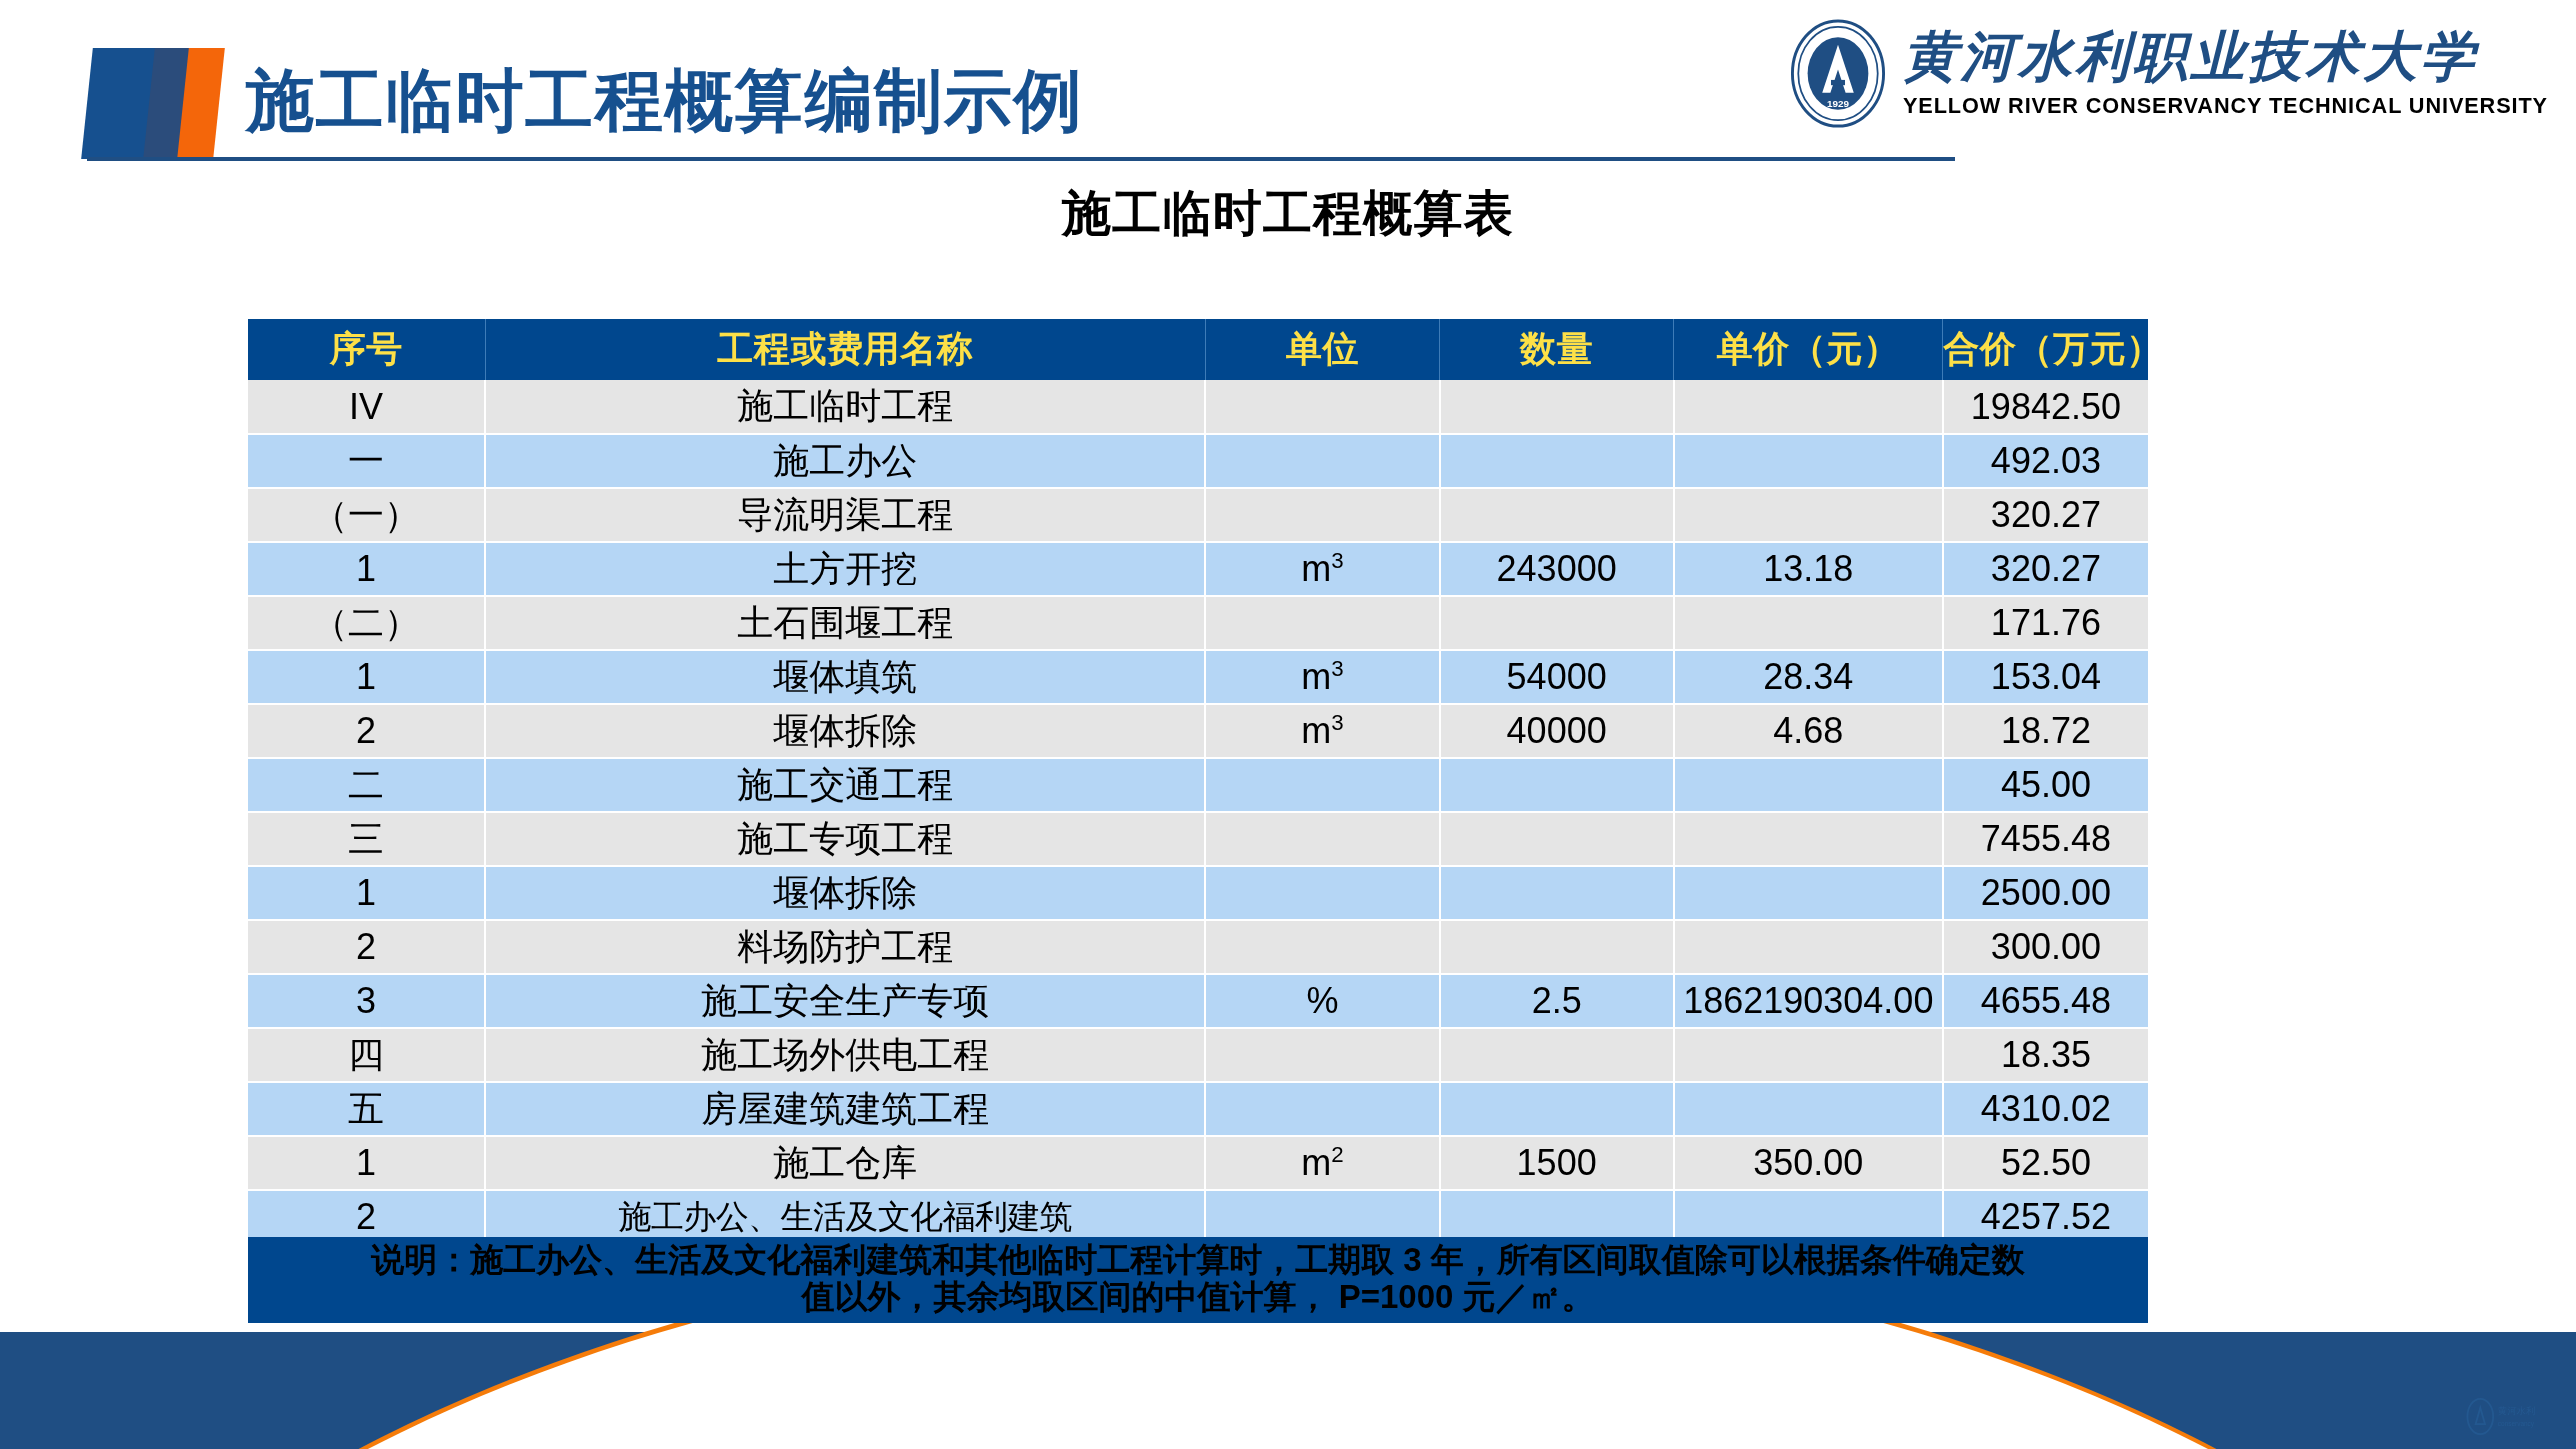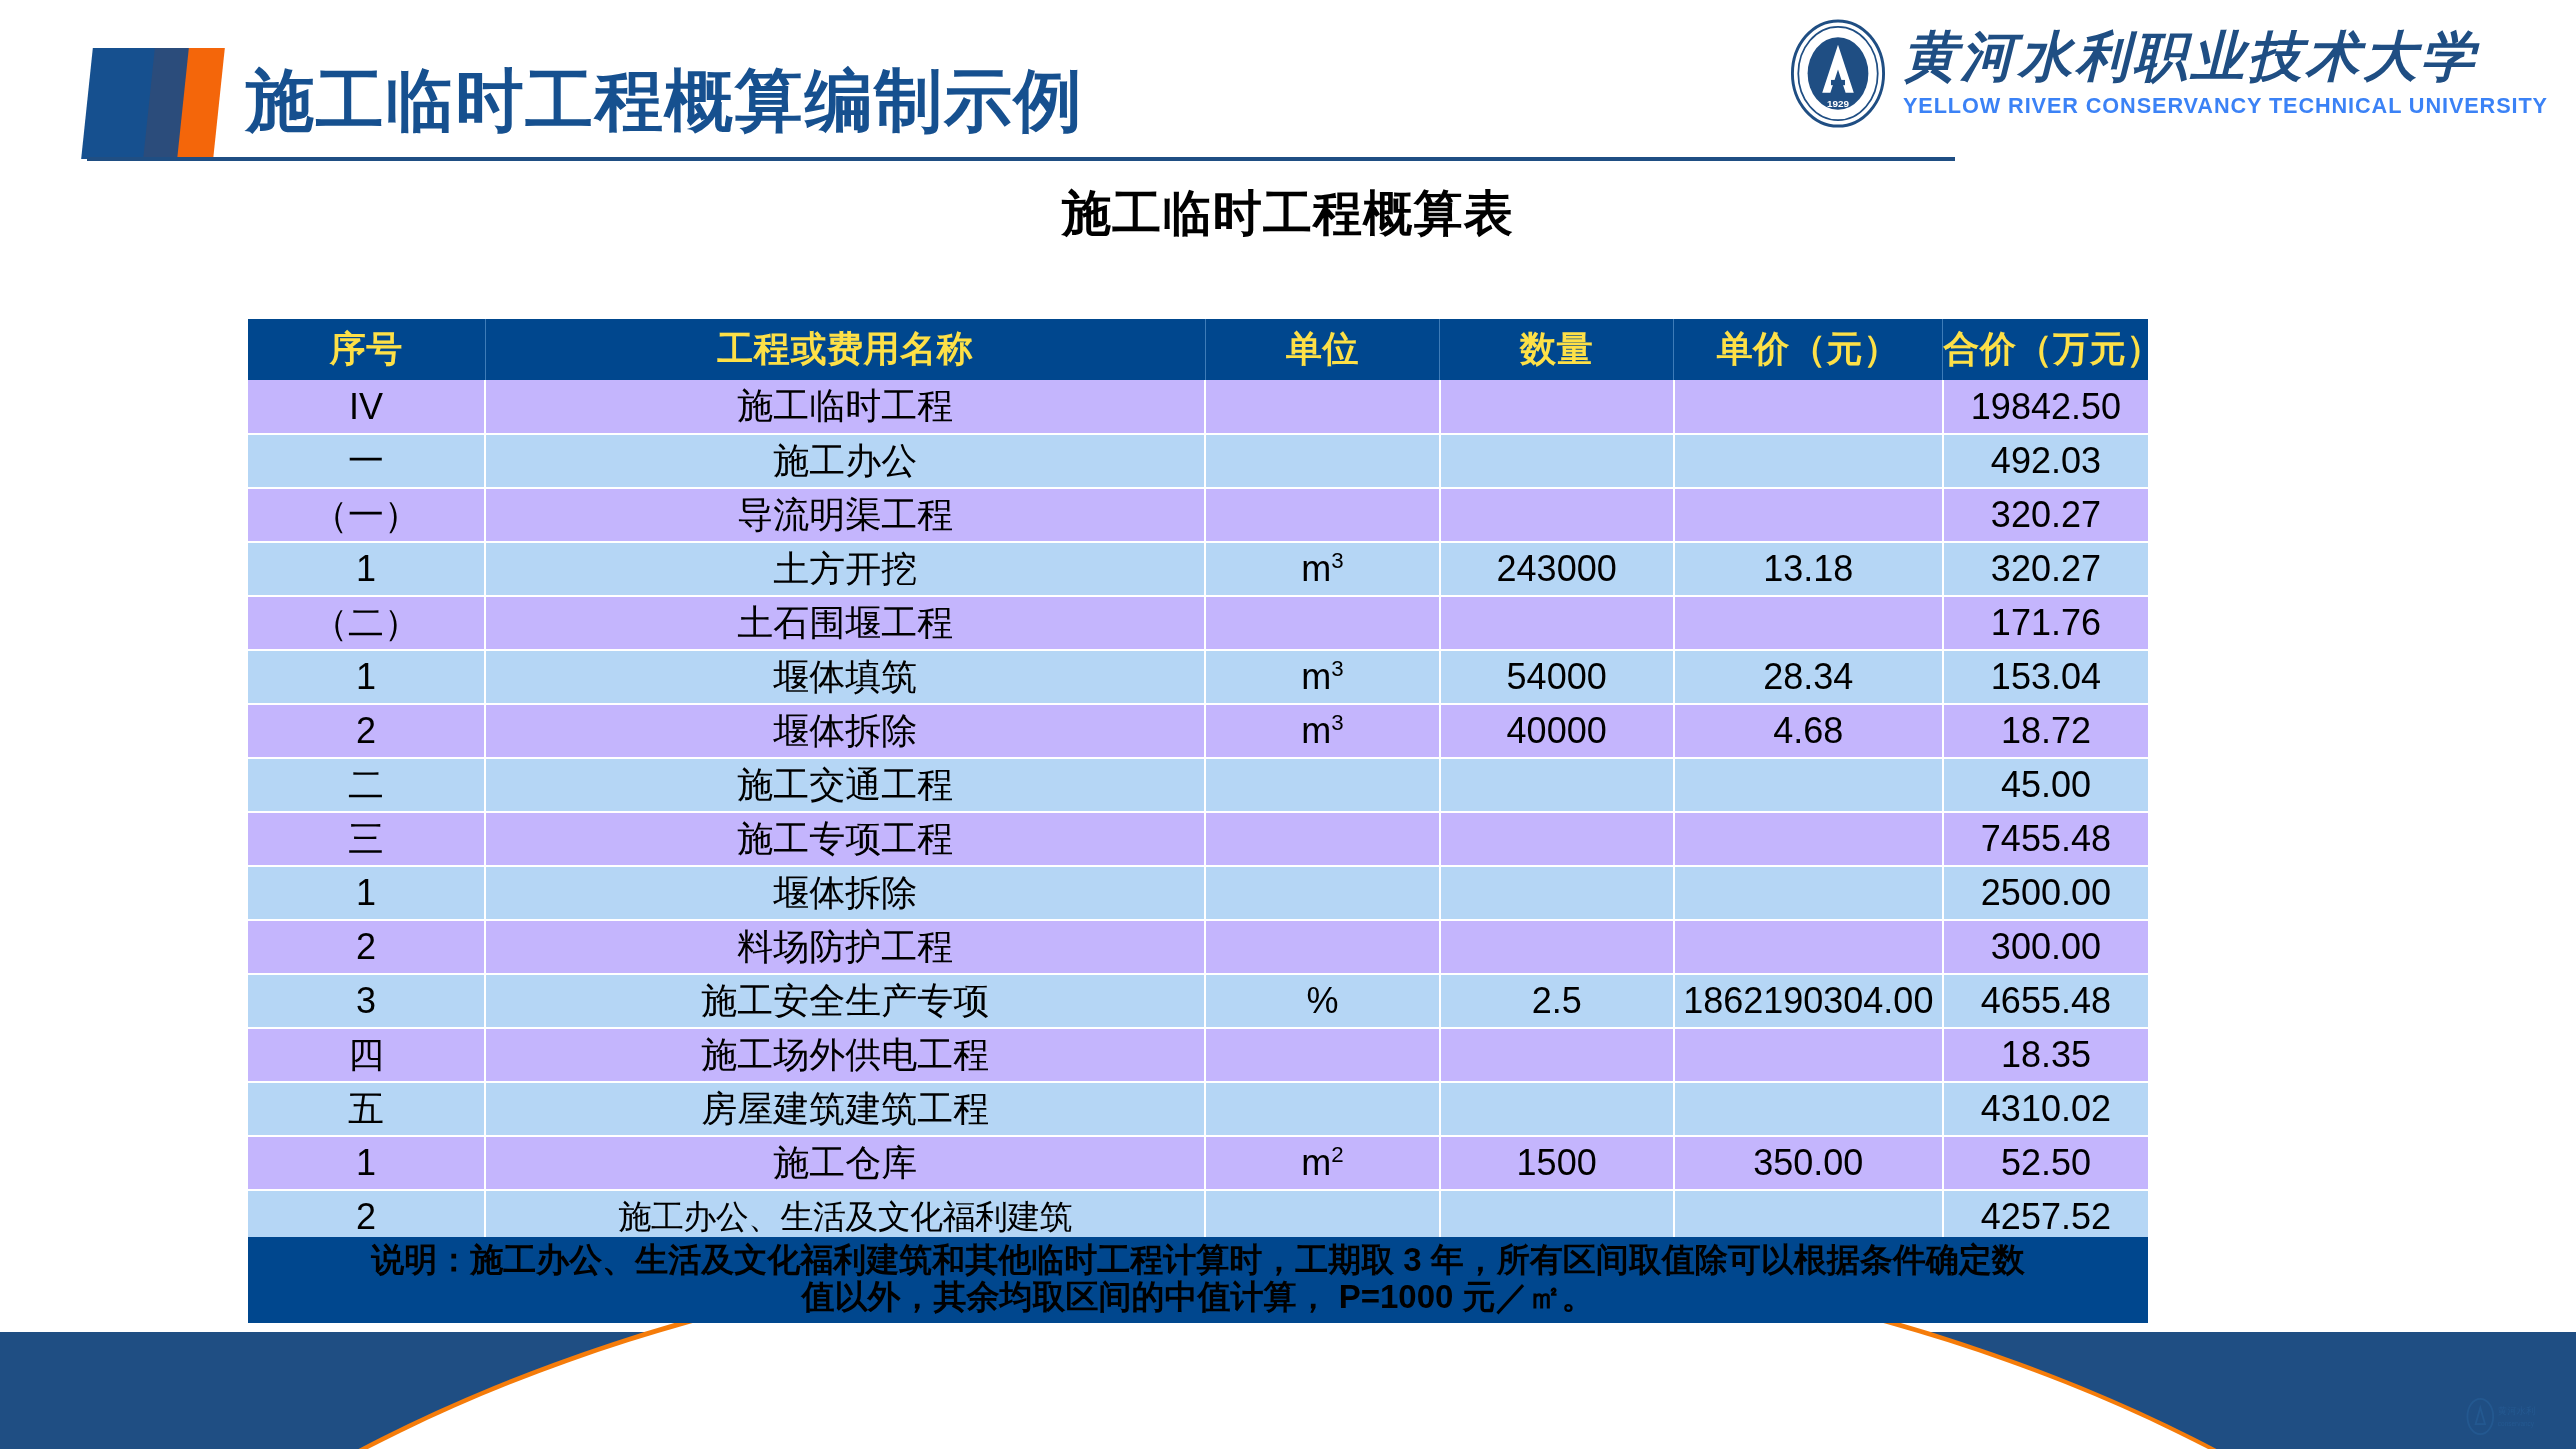--- a/index.html
+++ b/index.html
@@ -121,21 +121,21 @@
     color: #1F4E83;
     font-family: "DejaVu Serif", serif;
     letter-spacing: 3.5px;
     line-height: 1.0;
     white-space: nowrap;
     font-style: italic;
   }
   .logo-en {
     font-size: 21.7px;
     font-weight: bold;
-    color: #3b82f6;
+    color: #000000;
     letter-spacing: 0.9px;
     white-space: nowrap;
     line-height: 1.0;
   }
 
   
   .table-heading {
     position: absolute;
     left: 0;
     top: 181px;
@@ -185,21 +185,21 @@
     font-size: 36px;
     color: #000000;
     text-align: center;
     height: 54px;
     border-right: 2.3px solid #ffffff;
     border-bottom: 2.3px solid #ffffff;
     white-space: nowrap;
     overflow: hidden;
   }
   table.budget tbody td:last-child { border-right: none; }
-  table.budget tbody tr.alt-light td { background: #c4b5fd; }
+  table.budget tbody tr.alt-light td { background: #e5e5e5; }
   table.budget tbody tr.alt-dark  td { background: #B5D6F5; }
   td.cell-name { font-size: 35px; }
   td.cell-name.narrow { font-size: 33px; letter-spacing: -0.6px; margin-left: 37px; }
 
   sup { font-size: 0.62em; vertical-align: super; }
 
   
   .note-box {
     position: absolute;
     left: 248px;

